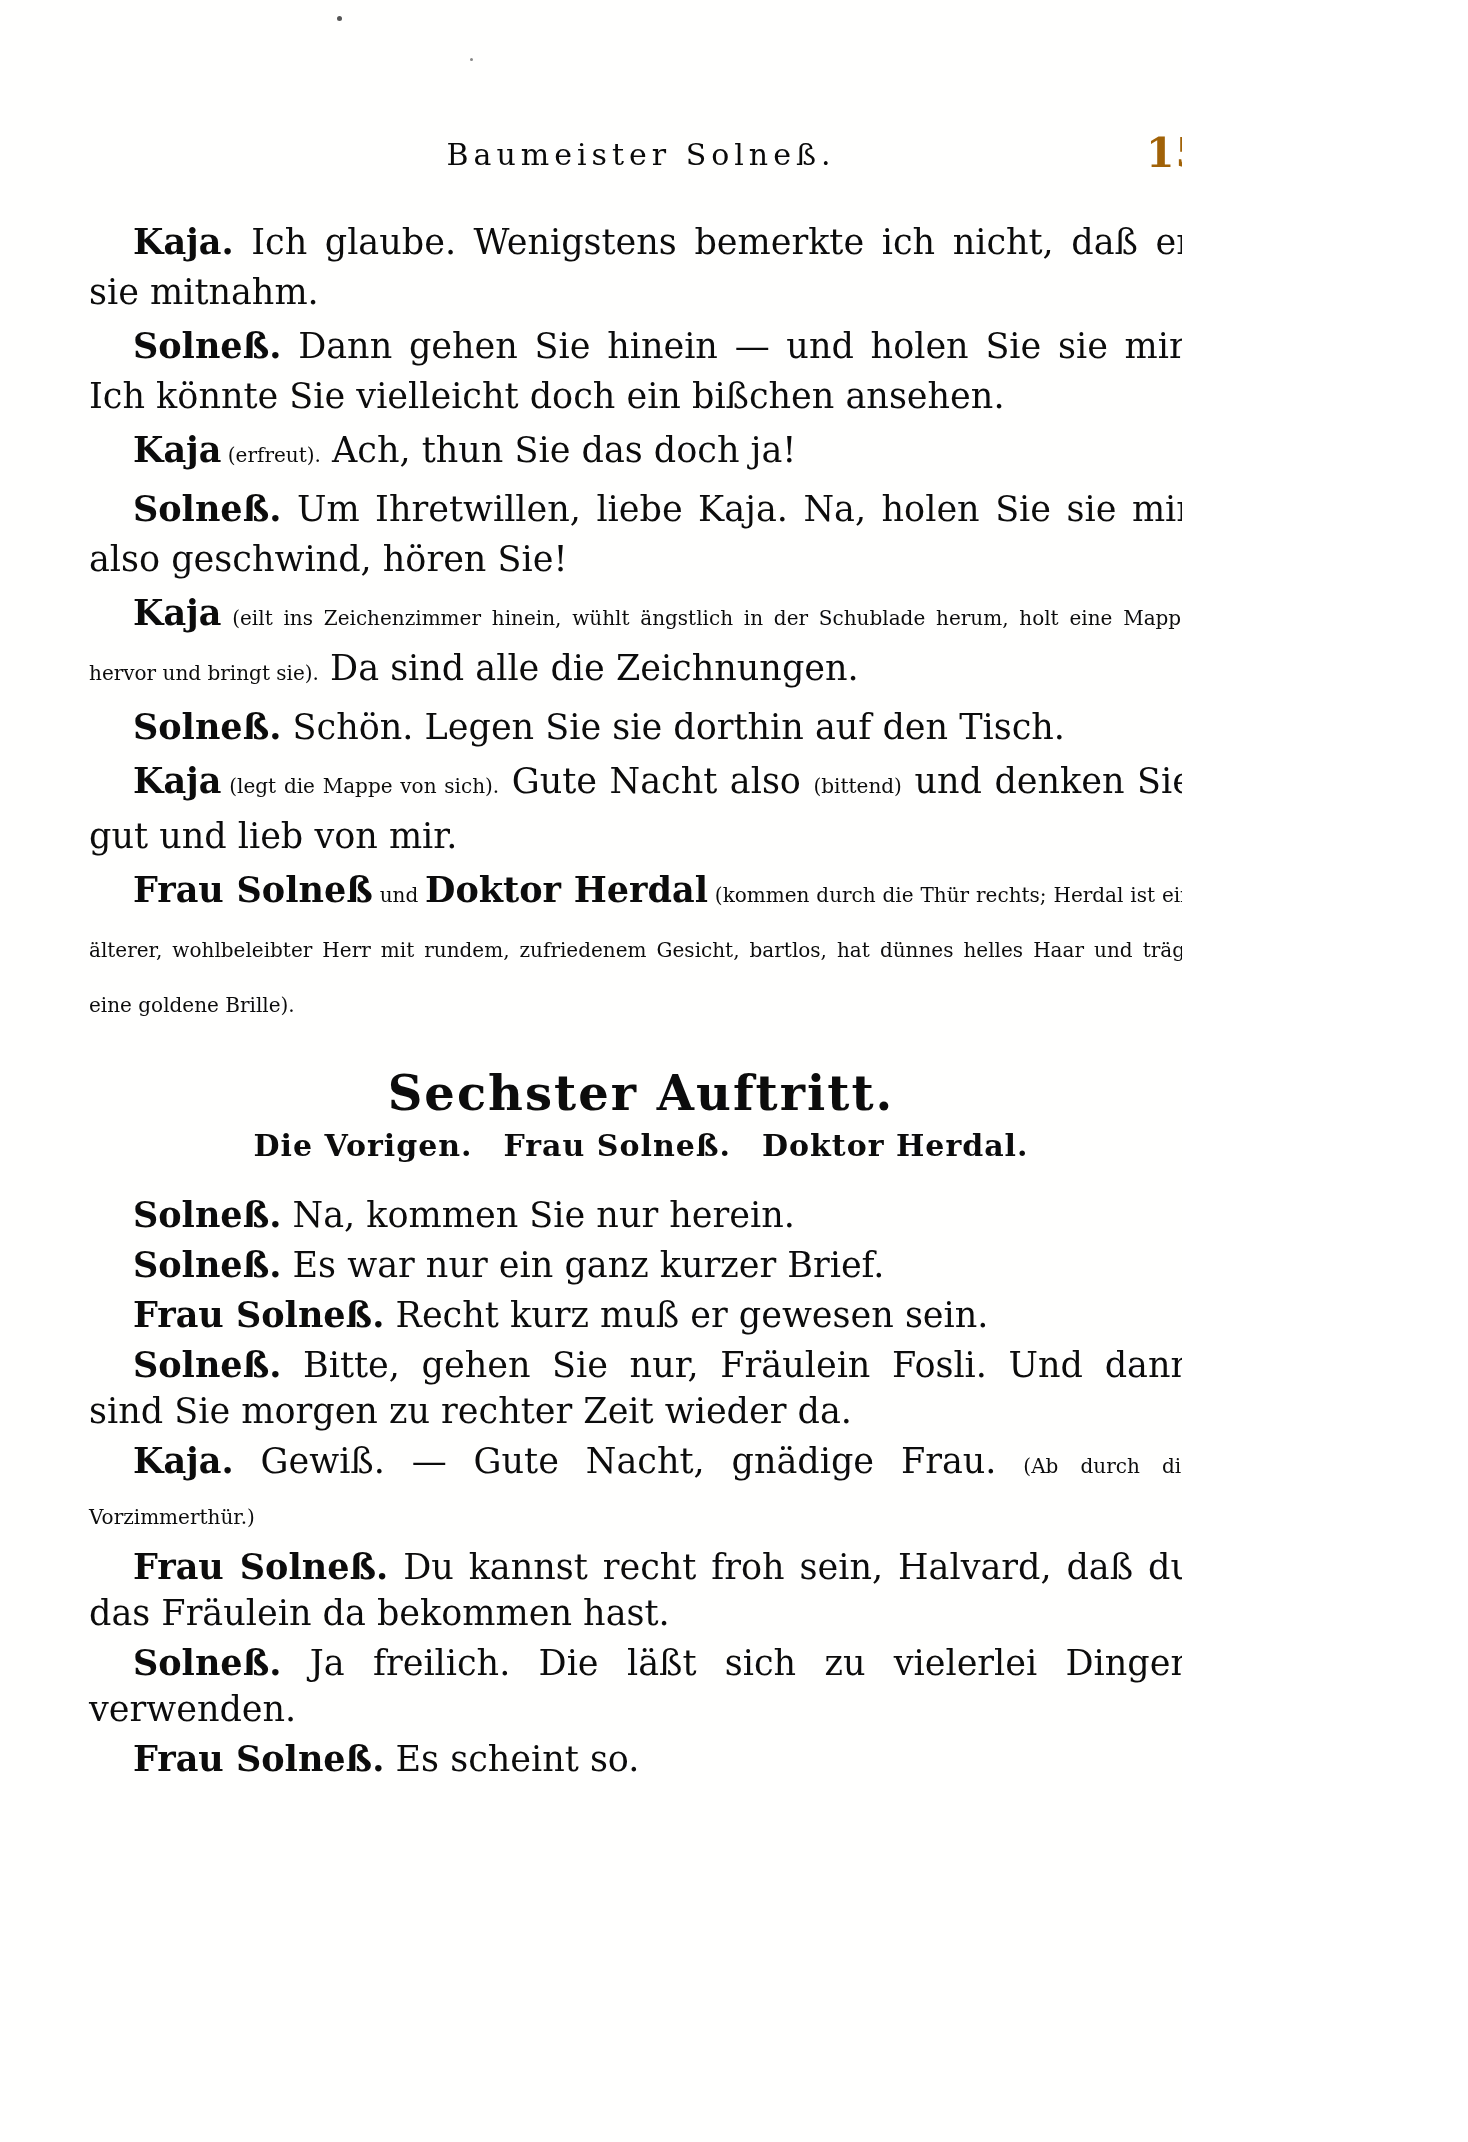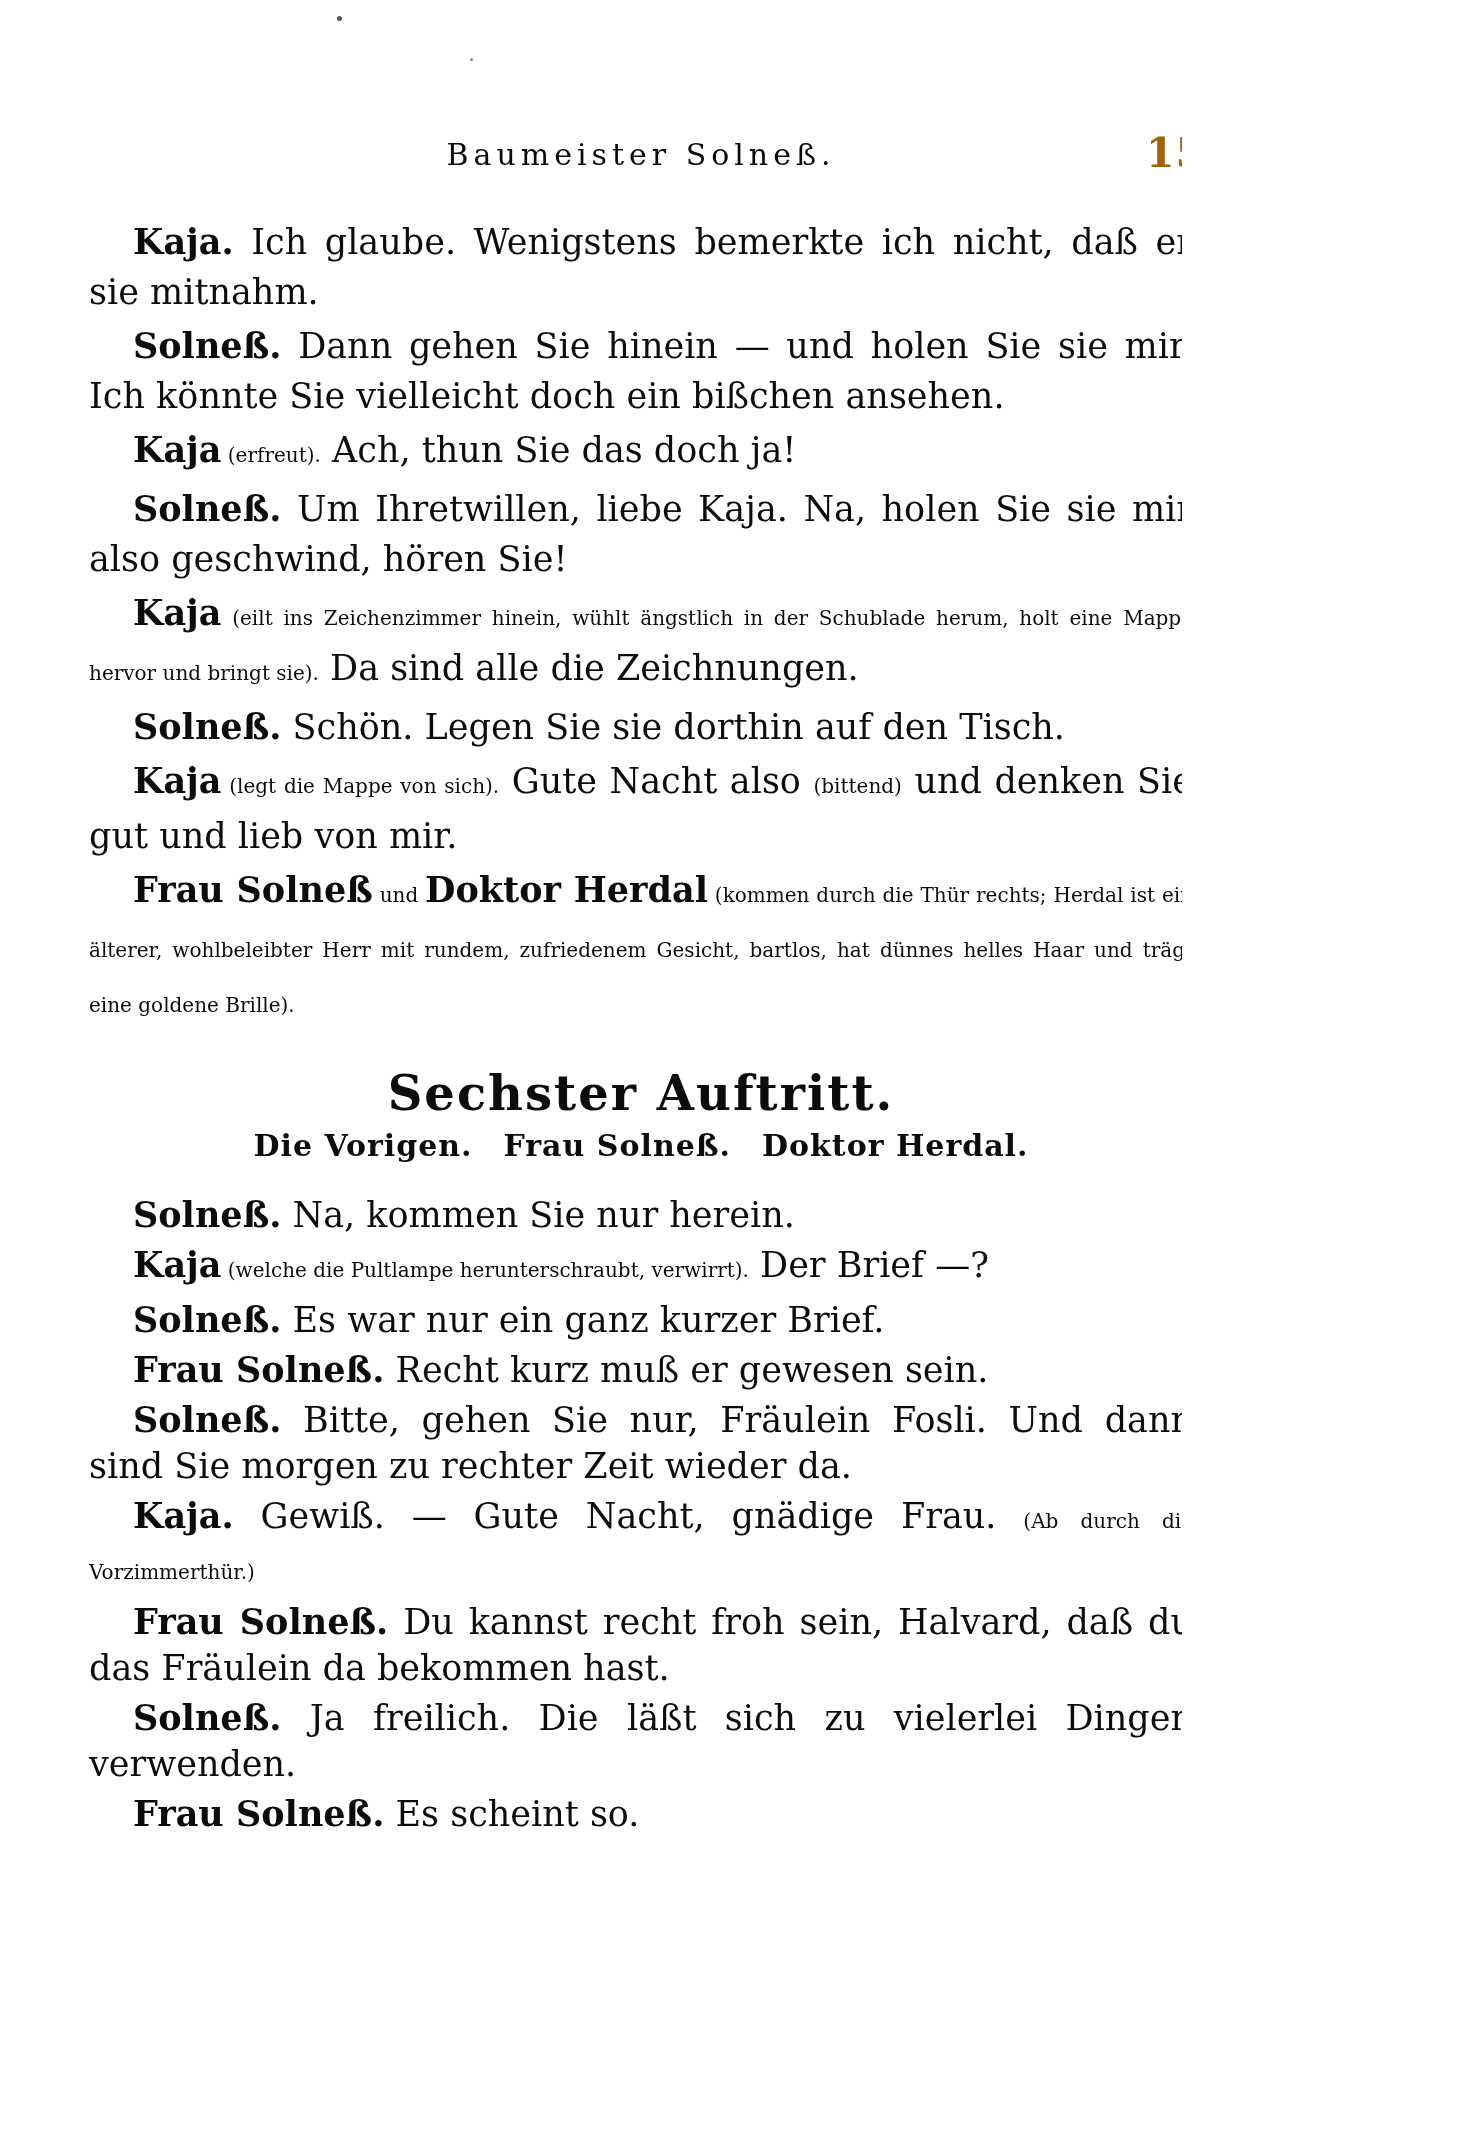--- a/index.html
+++ b/index.html
@@ -82,21 +82,20 @@
         <p class="para"><span class="sp">Kaja</span><span class="sd"> (legt die Mappe von sich).</span><span class="tx"> Gute Nacht also </span><span class="sd">(bittend)</span><span class="tx"> und denken Sie gut und lieb von mir.</span></p>
         <p class="para"><span class="sp">Frau Solneß</span><span class="sd"> und </span><span class="sp">Doktor Herdal</span><span class="sd"> (kommen durch die Thür rechts; Herdal ist ein älterer, wohlbeleibter Herr mit rundem, zufriedenem Gesicht, bartlos, hat dünnes helles Haar und trägt eine goldene Brille).</span></p>
       </div>
 
     <h2 class="scene-heading">Sechster Auftritt.</h2>
 
     <div class="scene-characters">Die Vorigen. Frau Solneß. Doktor Herdal.</div>
 
     <div class="scene-part-2">
         <p class="para"><span class="sp">Solneß.</span><span class="tx"> Na, kommen Sie nur herein.</span></p>
-        <p class="para"><span class="sp">Kaja</span><span class="sd"> (welche die Pultlampe herunterschraubt, verwirrt).</span><span class="tx"> Der Brief —?</span></p>
         <p class="para"><span class="sp">Solneß.</span><span class="tx"> Es war nur ein ganz kurzer Brief.</span></p>
         <p class="para"><span class="sp">Frau Solneß.</span><span class="tx"> Recht kurz muß er gewesen sein.</span></p>
         <p class="para"><span class="sp">Solneß.</span><span class="tx"> Bitte, gehen Sie nur, Fräulein Fosli.  Und dann sind Sie morgen zu rechter Zeit wieder da.</span></p>
         <p class="para"><span class="sp">Kaja.</span><span class="tx"> Gewiß. — Gute Nacht, gnädige Frau. </span><span class="sd">(Ab durch die Vorzimmerthür.)</span></p>
         <p class="para"><span class="sp">Frau Solneß.</span><span class="tx"> Du kannst recht froh sein, Halvard, daß du das Fräulein da bekommen hast.</span></p>
         <p class="para"><span class="sp">Solneß.</span><span class="tx"> Ja freilich.  Die läßt sich zu vielerlei Dingen verwenden.</span></p>
         <p class="para"><span class="sp">Frau Solneß.</span><span class="tx"> Es scheint so.</span></p>
       </div>
 
   </div>

